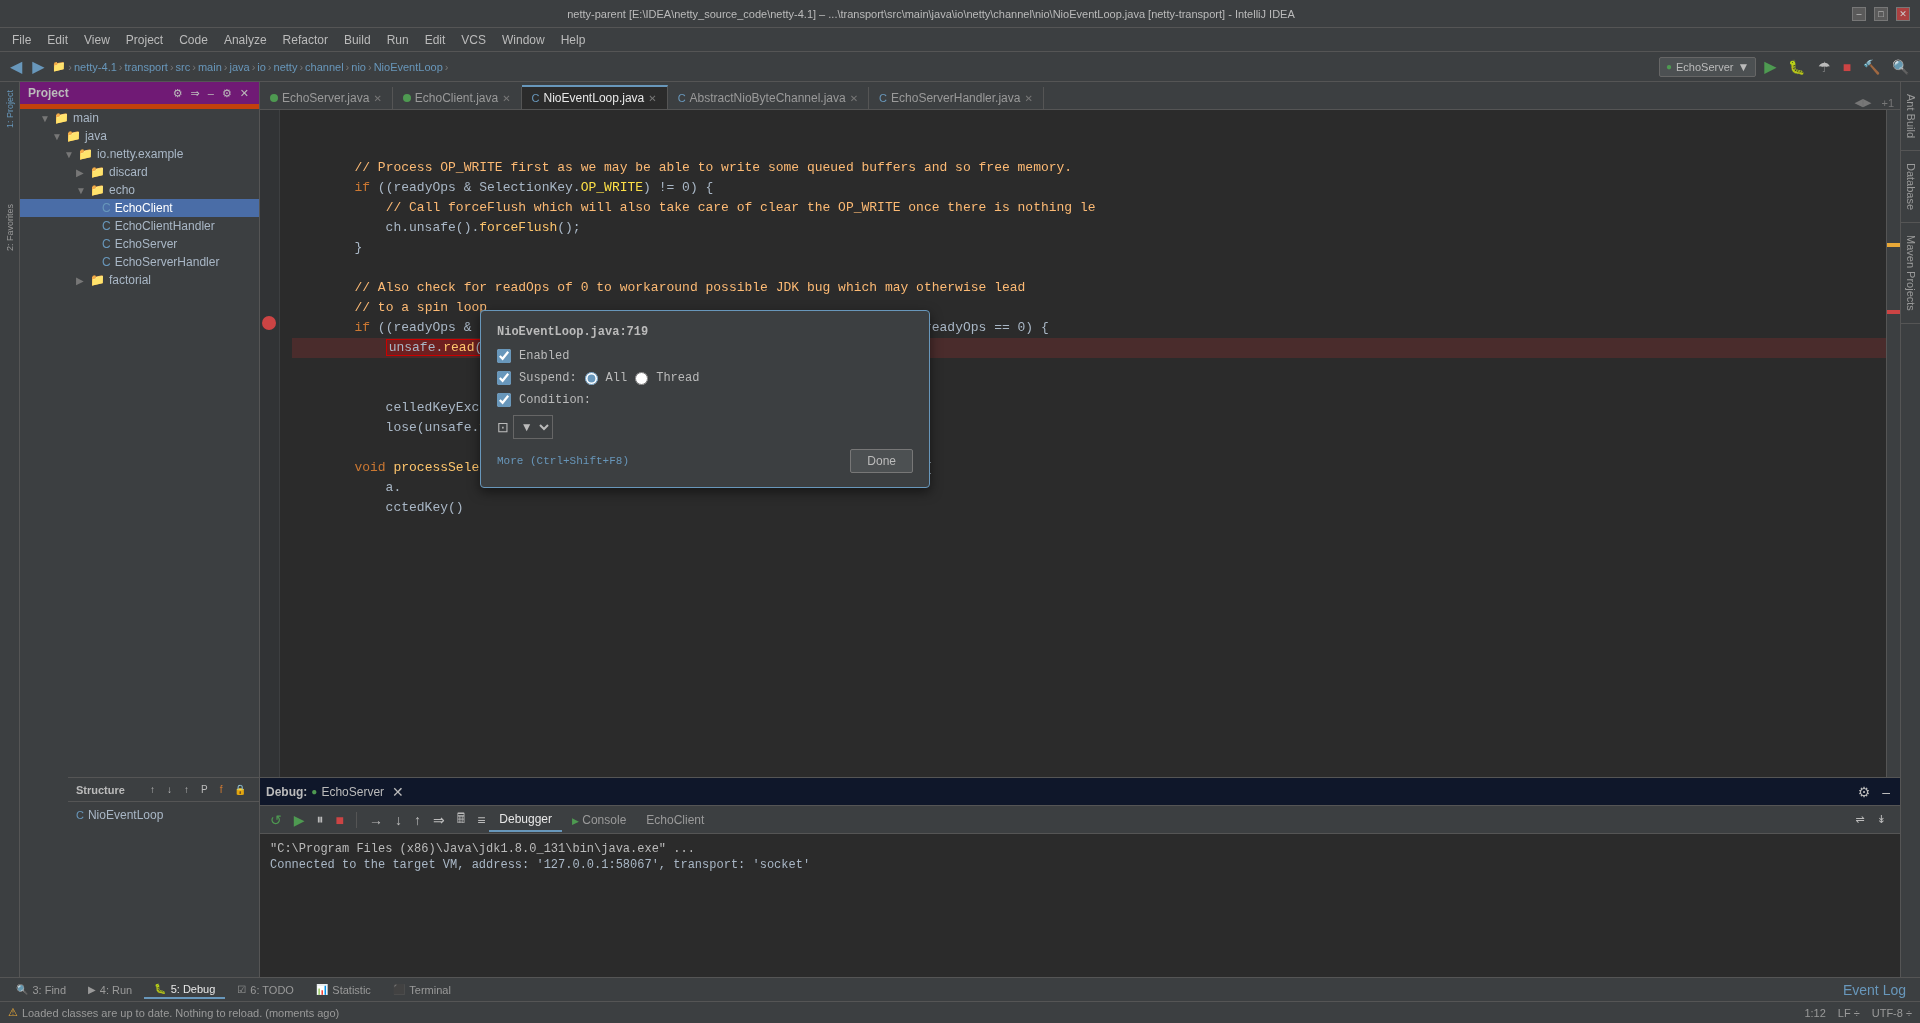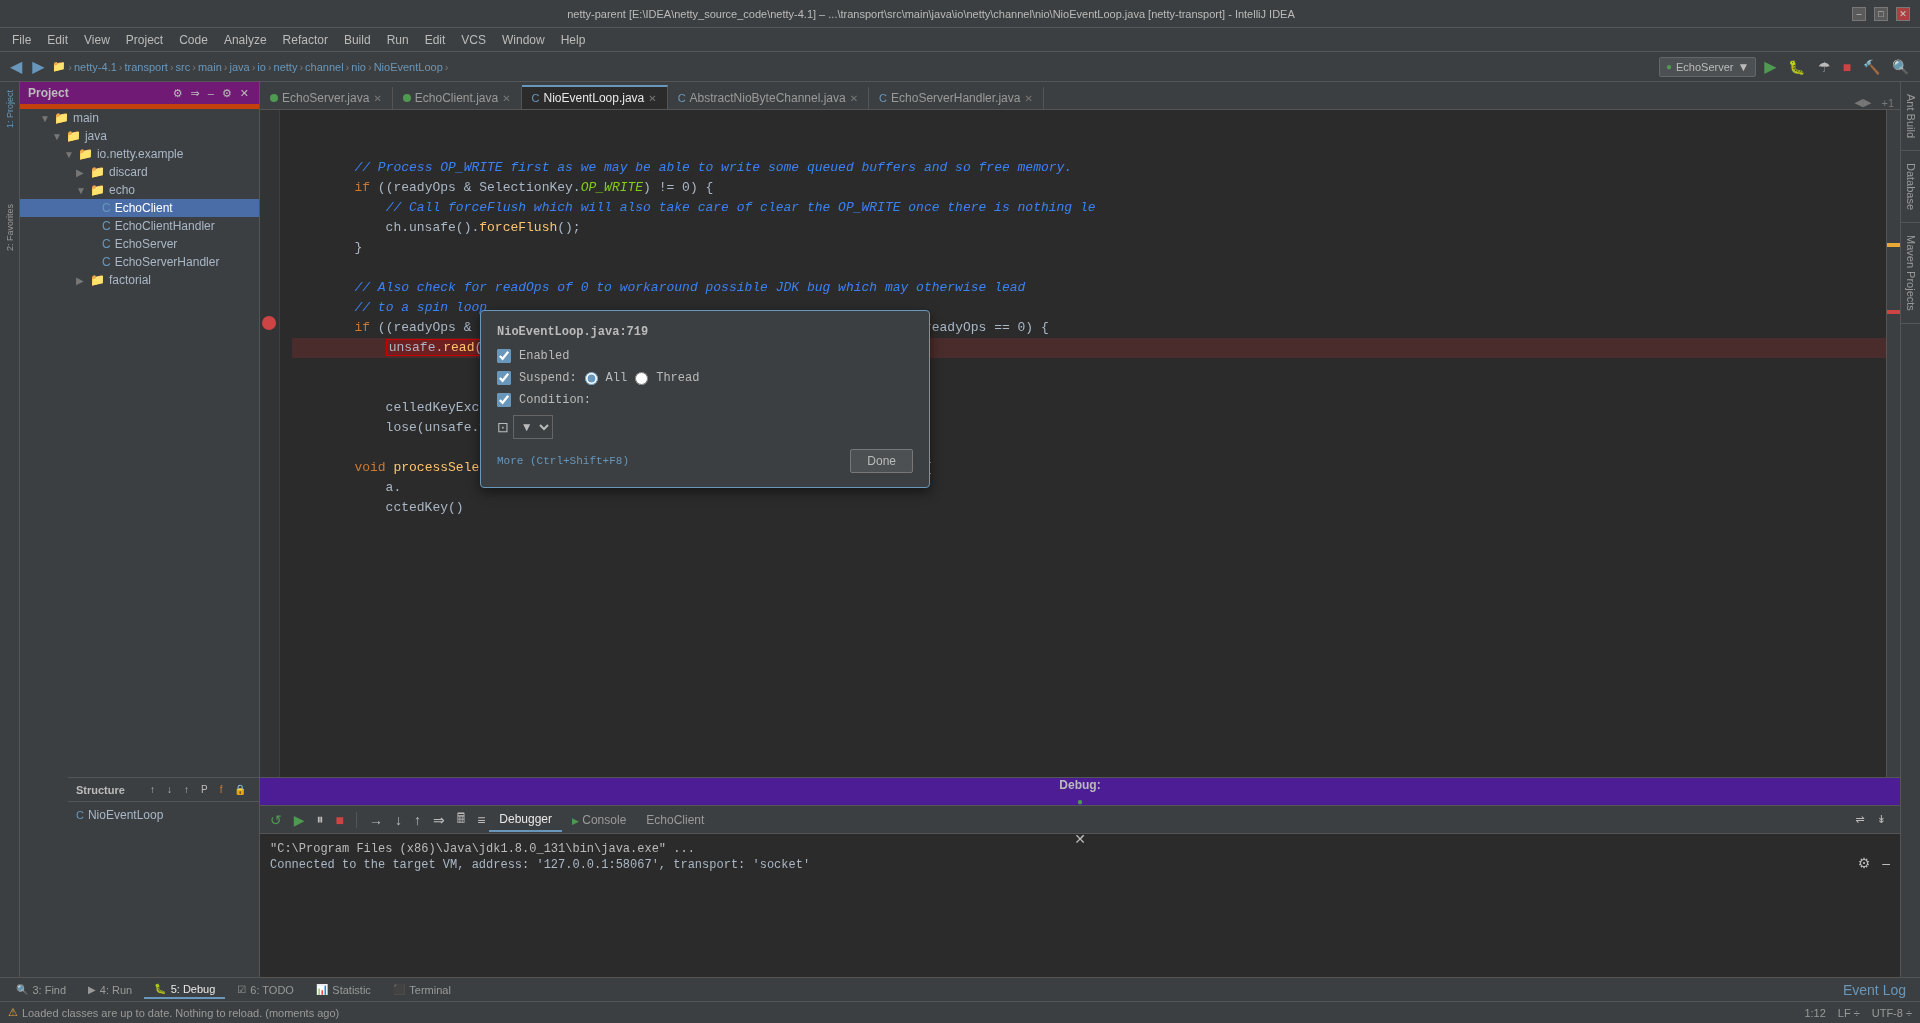--- a/index.html
+++ b/index.html
@@ -54,21 +54,21 @@
     .tab.active { background: #2b2b2b; color: #e8e8e8; border-top: 2px solid #6897bb; }
     .tab .close-btn { color: #777; font-size: 10px; cursor: pointer; }
     .tab-icon-green { width: 8px; height: 8px; background: #4e9a51; border-radius: 50%; display: inline-block; }
 
     
     #code-editor { flex: 1; overflow: auto; background: #2b2b2b; font-family: 'Courier New', monospace; font-size: 13px; display: flex; position: relative; }
     #line-numbers { background: #313335; color: #606366; padding: 8px 6px; text-align: right; min-width: 50px; line-height: 1.5; font-size: 12px; user-select: none; border-right: 1px solid #3d3f41; }
     #code-content { flex: 1; padding: 8px 12px; line-height: 1.5; white-space: pre; overflow: auto; color: #a9b7c6; }
     .code-line { min-height: 20px; }
     .kw { color: #cc7832; }
-    .comment { color: #3b82f6; font-style: italic; }
+    .comment { color: #fdba74; }
     .method { color: #ffc66d; }
 
     
     #breakpoint-popup { position: absolute; top: 200px; left: 220px; background: #3c3f41; border: 1px solid #6897bb; border-radius: 4px; padding: 14px 16px; z-index: 100; width: 450px; box-shadow: 0 4px 12px rgba(0,0,0,0.5); }
     #popup-title { font-size: 12px; font-weight: bold; color: #bbb; margin-bottom: 10px; }
     .popup-row { display: flex; align-items: center; gap: 8px; margin-bottom: 8px; font-size: 12px; }
     .popup-checkbox { width: 14px; height: 14px; accent-color: #6897bb; }
     .popup-label { color: #bbb; }
     .popup-radio { accent-color: #6897bb; }
     .popup-input-row { display: flex; align-items: center; gap: 4px; margin-bottom: 10px; }
@@ -307,21 +307,21 @@
 
 
       <div style="width:20px; background:#313335; border-right:1px solid #3d3f41; position:relative; flex-shrink:0;">
         <div style="position:absolute; top:calc(10 * 20px + 8px); left:2px; color:#cc0000; font-size:16px; line-height:1;">●</div>
         <div style="position:absolute; top:calc(10 * 20px + 6px); left:2px; width:14px; height:14px; background:#cc4444; border-radius:50%;"></div>
       </div>
 
       <div id="code-content" style="flex:1; overflow:auto; padding:8px 12px; font-family:'Courier New',monospace; font-size:13px; line-height:20px; white-space:pre; color:#a9b7c6;">
 <span class="code-line"> </span>
 <span class="code-line">        <span class="comment">// Process OP_WRITE first as we may be able to write some queued buffers and so free memory.</span></span>
-<span class="code-line">        <span class="kw">if</span> ((readyOps &amp; SelectionKey.<span style="color:#84cc16;font-style:italic;">OP_WRITE</span>) != 0) {</span>
+<span class="code-line">        <span class="kw">if</span> ((readyOps &amp; SelectionKey.<span style="color:#fde047;">OP_WRITE</span>) != 0) {</span>
 <span class="code-line">            <span class="comment">// Call forceFlush which will also take care of clear the OP_WRITE once there is nothing le</span></span>
 <span class="code-line">            ch.unsafe().<span class="method">forceFlush</span>();</span>
 <span class="code-line">        }</span>
 <span class="code-line"> </span>
 <span class="code-line">        <span class="comment">// Also check for readOps of 0 to workaround possible JDK bug which may otherwise lead</span></span>
 <span class="code-line">        <span class="comment">// to a spin loop</span></span>
 <span class="code-line">        <span class="kw">if</span> ((readyOps &amp; (SelectionKey.<span style="color:#9876aa;">OP_READ</span> | SelectionKey.<span style="color:#9876aa;">OP_ACCEPT</span>)) != 0 || readyOps == 0) {</span>
 <span class="code-line" style="background:#4a2c2c; display:block; width:100%;">            <span style="background:#6e2020; border:1px solid #cc0000; padding:0 2px;">unsafe.<span class="method">read</span>();</span></span>
 <span class="code-line"> </span>
 <span class="code-line">            celledKeyException ignored) {</span>
@@ -367,21 +367,21 @@
         </div>
       </div>
 
       <div style="position:absolute; right:0; top:0; width:14px; height:100%; background:#3c3f41; border-left:1px solid #555;">
         <div style="position:absolute; top:20%; width:100%; height:4px; background:#e8a838;"></div>
         <div style="position:absolute; top:30%; width:100%; height:4px; background:#cc4444;"></div>
       </div>
     </div>
 
     <div id="debug-panel">
-      <div style="background:#4c1d95; display:flex; align-items:center; height:28px; border-bottom:1px solid #555; padding:0 6px; gap:4px;flex-direction:column;">
+      <div style="background:#0f172a; display:flex; align-items:center; height:28px; border-bottom:1px solid #555; padding:0 6px; gap:4px;">
         <span style="color:#bbb; font-size:12px; font-weight:bold;">Debug:</span>
         <span style="color:#4e9a51; font-size:10px;">●</span>
         <span style="color:#bbb; font-size:12px;">EchoServer</span>
         <button class="debug-tool-btn">✕</button>
         <div style="margin-left:auto; display:flex; gap:4px;">
           <button class="debug-tool-btn">⚙</button>
           <button class="debug-tool-btn">–</button>
         </div>
       </div>
 

